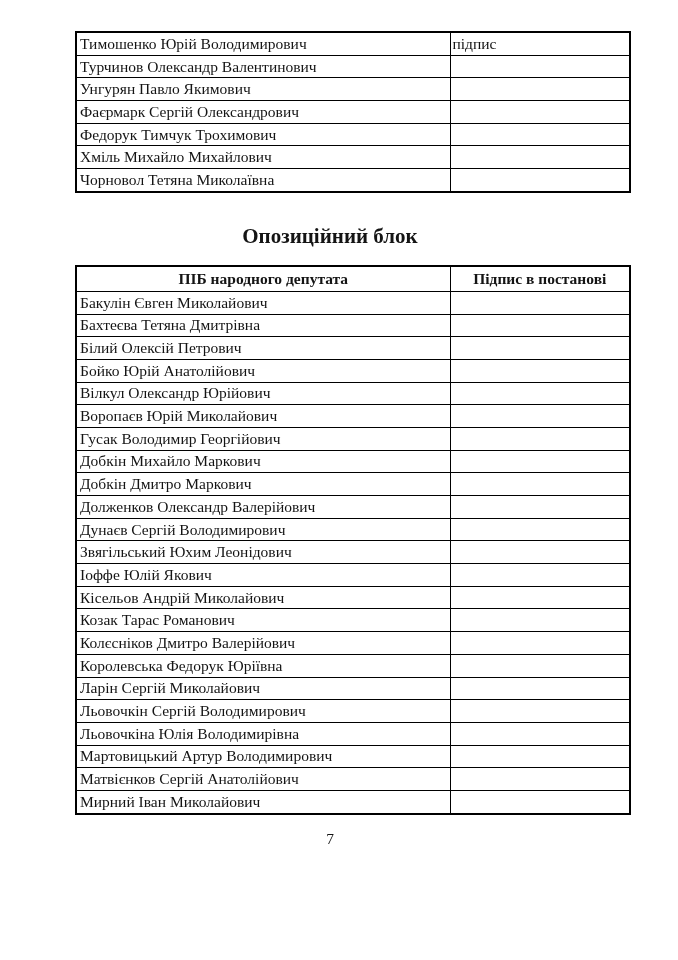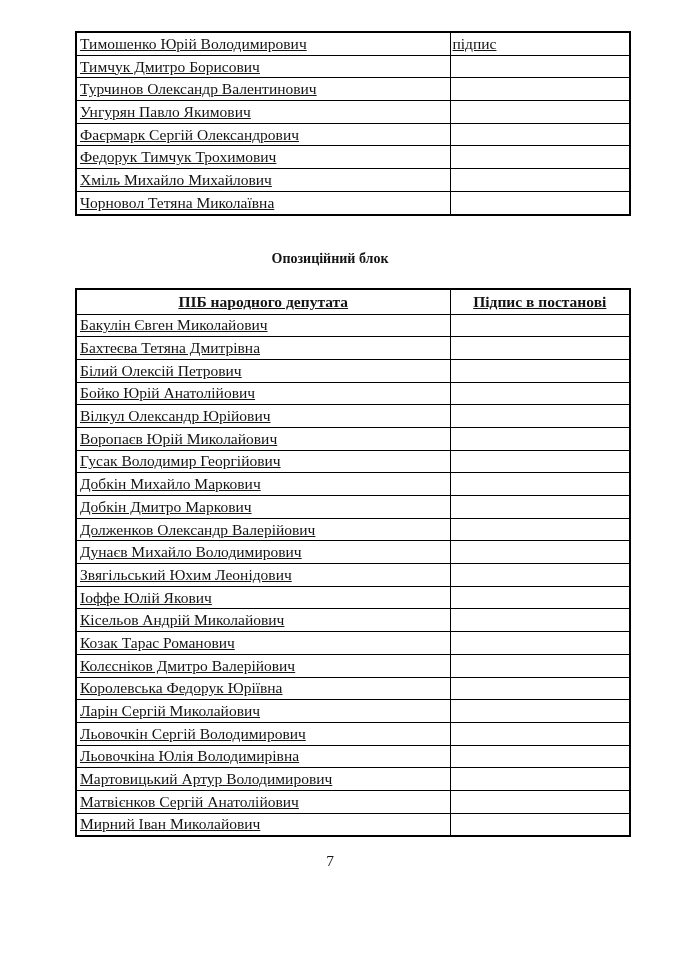--- a/index.html
+++ b/index.html
@@ -18,21 +18,20 @@
     position: relative;
     width: 678px;
     height: 960px;
     background: #ffffff;
   }
   table.doc-table {
     border-collapse: collapse;
     table-layout: fixed;
     width: 556px;
     border: 2px solid #000000;
-    text-decoration: underline;
   }
   #table1 { margin: 31px 0 0 75px; }
   #table2 { margin: 19px 0 0 75px; }
   table.doc-table td, table.doc-table th {
     border: 1px solid #000000;
     font-size: 15.5px;
     font-weight: normal;
     vertical-align: middle;
     overflow: hidden;
     white-space: nowrap;
@@ -56,21 +55,21 @@
     height: 24px;
     padding: 0 2px;
   }
   .col-name { width: 374px; }
   .col-sig  { width: 180px; }
   .section-heading {
     margin: 33px 0 0 30px;
     width: 600px;
     text-align: center;
     font-weight: bold;
-    font-size: 14px;
+    font-size: 21px;
     line-height: 20px;
   }
   .page-number {
     margin: 15px 0 0 30px;
     width: 600px;
     text-align: center;
     font-size: 15.5px;
     line-height: 18px;
   }
 </style>
@@ -81,24 +80,20 @@
 
   <table class="doc-table" id="table1">
     <colgroup>
       <col class="col-name">
       <col class="col-sig">
     </colgroup>
     <tbody id="table1-body">
         <tr>
           <td class="name-cell">Тимошенко Юрій Володимирович</td>
           <td class="sig-cell sig-label">підпис</td>
-        </tr>
-        <tr>
-          <td class="name-cell">Тимчук Дмитро Борисович</td>
-          <td class="sig-cell"></td>
         </tr>
         <tr>
           <td class="name-cell">Турчинов Олександр Валентинович</td>
           <td class="sig-cell"></td>
         </tr>
         <tr>
           <td class="name-cell">Унгурян Павло Якимович</td>
           <td class="sig-cell"></td>
         </tr>
         <tr>
@@ -168,21 +163,21 @@
         </tr>
         <tr>
           <td class="name-cell">Добкін Дмитро Маркович</td>
           <td class="sig-cell"></td>
         </tr>
         <tr>
           <td class="name-cell">Долженков Олександр Валерійович</td>
           <td class="sig-cell"></td>
         </tr>
         <tr>
-          <td class="name-cell">Дунаєв Михайло Володимирович</td>
+          <td class="name-cell">Дунаєв Сергій Володимирович</td>
           <td class="sig-cell"></td>
         </tr>
         <tr>
           <td class="name-cell">Звягільський Юхим Леонідович</td>
           <td class="sig-cell"></td>
         </tr>
         <tr>
           <td class="name-cell">Іоффе Юлій Якович</td>
           <td class="sig-cell"></td>
         </tr>

